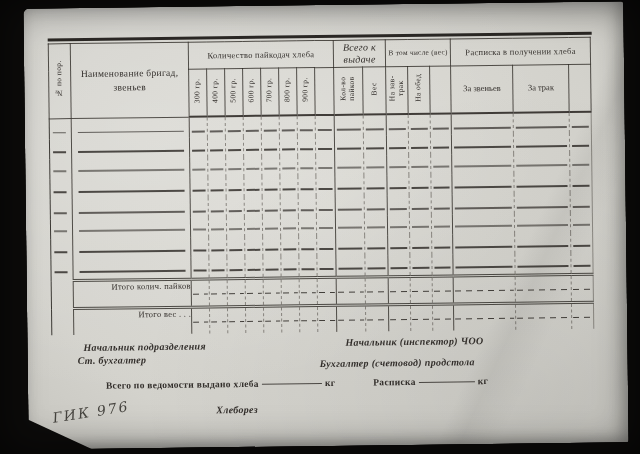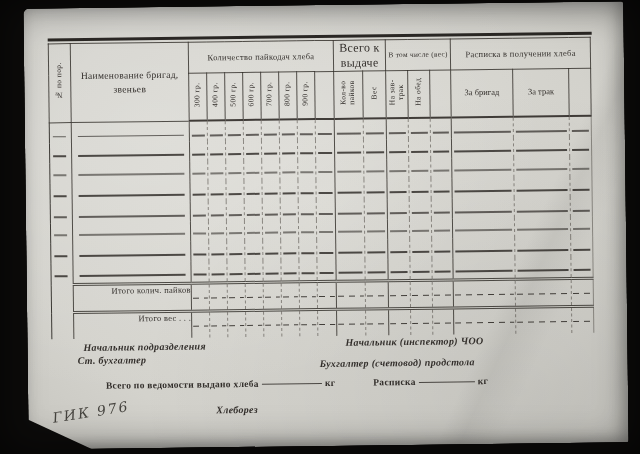--- a/index.html
+++ b/index.html
@@ -29,21 +29,21 @@
   table.tbl{table-layout:fixed;width:542px;border-collapse:collapse;
             border-top:1px solid rgba(28,25,22,.75);
             border-left:1.5px solid rgba(33,30,26,.85);
             border-right:1px solid rgba(55,50,44,.45);}
   .tbl th{font-weight:normal;color:var(--ink);padding:0;vertical-align:middle;
           border:1px solid var(--ln-strong);}
   tr.grow th{height:26px;}
   tr.srow th{height:46px;border-bottom:2px solid rgba(36,32,28,.85);}
   .glabel{font-size:8.5px;letter-spacing:.3px;text-align:center;line-height:1.25;}
   .g-vtom{font-size:7.3px;white-space:nowrap;margin-top:29px;}
-  .g-vsego{font-size:12px;}
+  .g-vsego{font-size:10px;font-style:italic;}
   .numh{font-size:8.5px;}
   .vert{writing-mode:vertical-rl;transform:rotate(180deg);display:inline-block;
         font-size:7.5px;letter-spacing:.4px;color:var(--ink);line-height:1.15;
         max-height:42px;}
   .nameh{font-size:9.5px;text-align:center;line-height:1.5;letter-spacing:.3px;}
   .hsub{font-size:8.5px;text-align:center;line-height:1.3;}
   .tbl td{padding:0;height:20px;vertical-align:top;}
   td.c{border-left:1px dashed var(--ln-dash);border-right:1px dashed var(--ln-dash);}
   td.num{border-left:none;border-right:1px solid var(--ln-strong);}
   td.name{border-right:1px solid var(--ln-strong);}
@@ -117,21 +117,21 @@
             <th><span class="vert">600 гр.</span></th>
             <th><span class="vert">700 гр.</span></th>
             <th><span class="vert">800 гр.</span></th>
             <th><span class="vert">900 гр.</span></th>
             <th></th>
             <th><span class="vert">Кол-во пайков</span></th>
             <th><span class="vert">Вес</span></th>
             <th><span class="vert">На зав- трак</span></th>
             <th><span class="vert">На обед</span></th>
             <th></th>
-            <th class="hsub">За бригад</th>
+            <th class="hsub">За звеньев</th>
             <th class="hsub">За трак</th>
             <th></th>
           </tr>
         </thead>
         <tbody>
             <tr>
               <td class="c num">
                 <div class="wl wl-num"></div>
               </td>
               <td class="c name">

